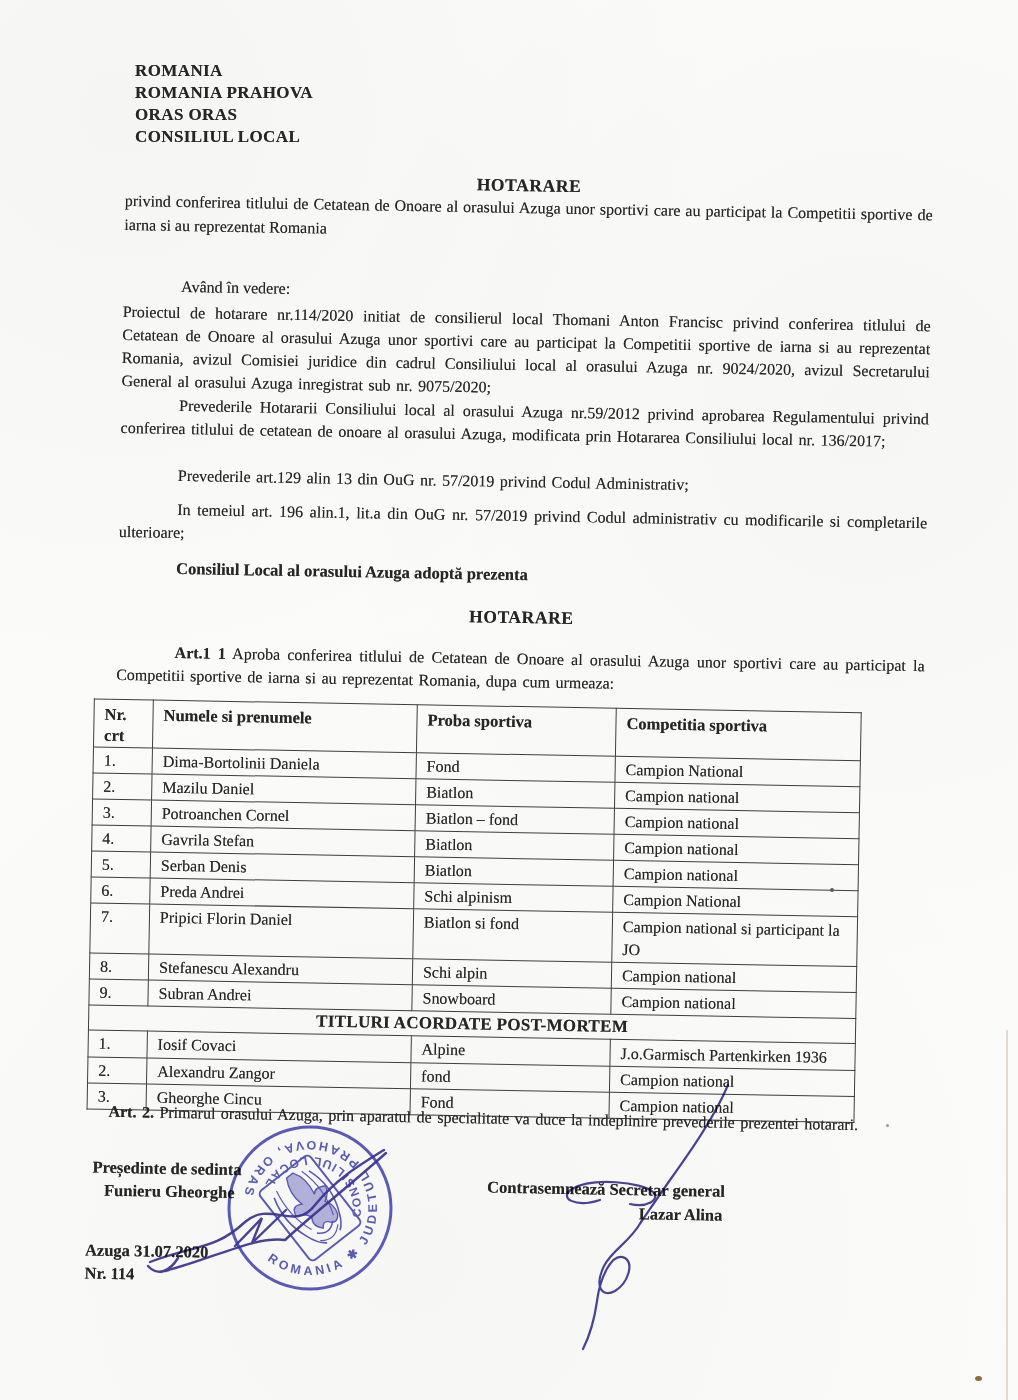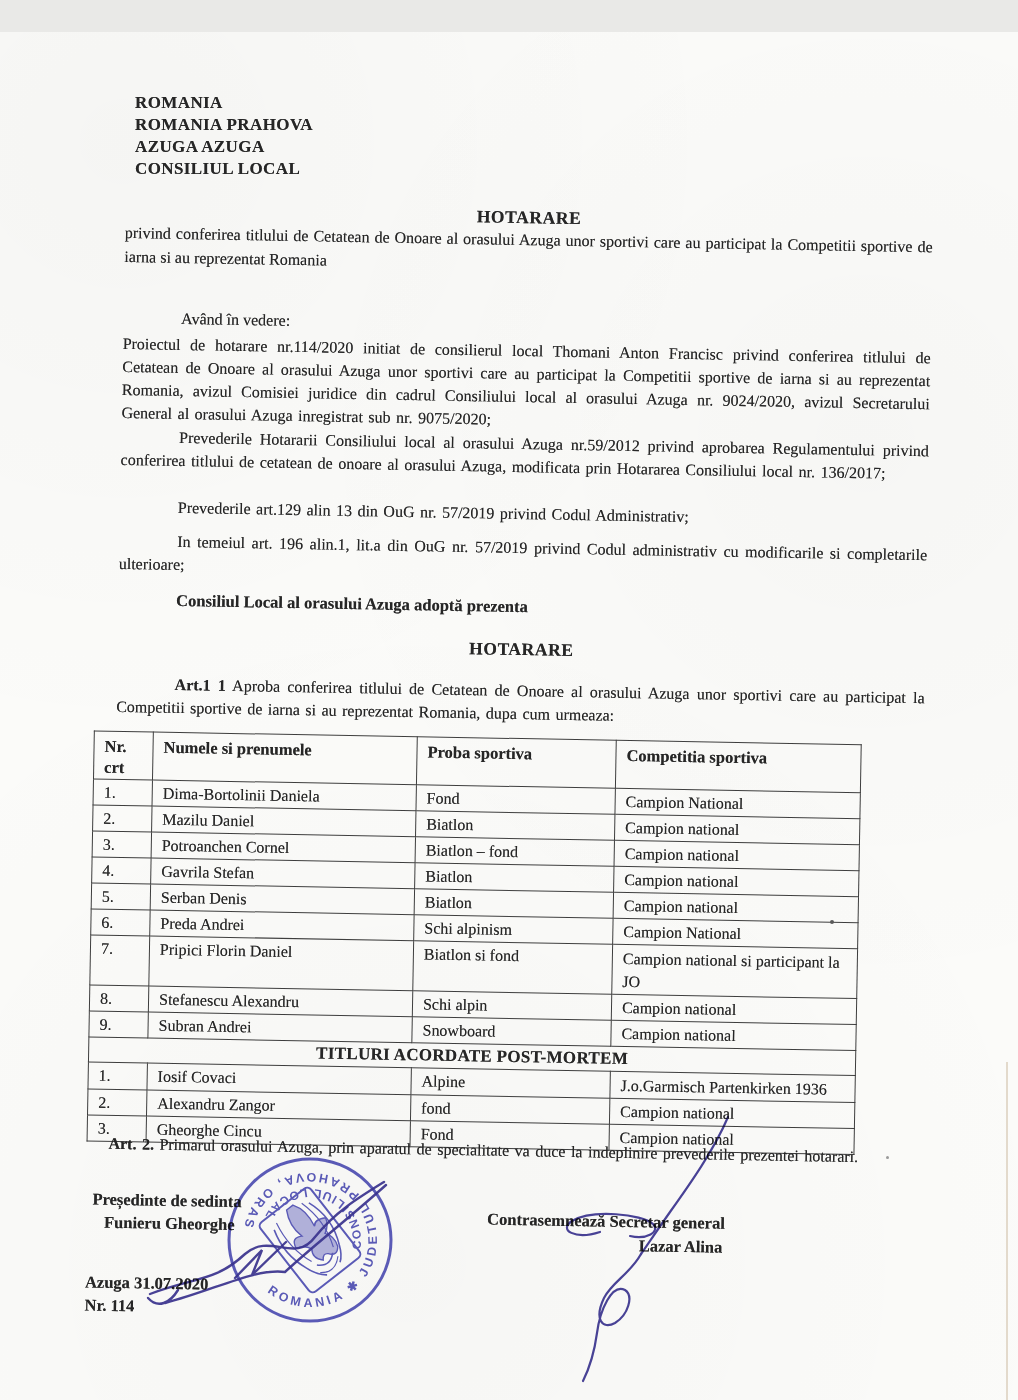--- a/index.html
+++ b/index.html
@@ -3,21 +3,21 @@
 <meta charset="utf-8">
 <style>
   html,body{margin:0;padding:0;}
   body{width:1018px;height:1400px;position:relative;overflow:hidden;
        font-family:"Liberation Serif","DejaVu Serif",serif;
        background:#e9e9e7;}
   .page{position:absolute;inset:0;background:
         radial-gradient(circle at 12% 8%, rgba(0,0,0,0.025), transparent 40%),
         radial-gradient(circle at 85% 30%, rgba(0,0,0,0.02), transparent 45%),
         radial-gradient(circle at 40% 90%, rgba(0,0,0,0.02), transparent 50%),
-        #fbfbf9; margin-top: 32px;}
+        #fbfbf9;}
   .ink{color:#262626;text-shadow:0 0 .4px rgba(20,20,20,.55);}
   .abs{position:absolute;}
   .letterhead{left:135px;top:60px;font-size:17px;line-height:22px;font-weight:bold;letter-spacing:.4px;}
   .tilt{position:absolute;inset:0;transform:rotate(1.02deg);transform-origin:127px 185px;}
   .doc-title{left:125px;top:168px;width:808px;text-align:center;font-size:17.5px;font-weight:bold;letter-spacing:.6px;}
   .subtitle{left:125px;top:189px;width:808px;font-size:16px;line-height:24px;text-align:justify;margin:0;}
   .para{left:125px;width:808px;font-size:16px;line-height:23px;text-align:justify;margin:0;word-spacing:1.5px;}
   .indent{text-indent:58px;}
   .havand{left:183px;top:277px;font-size:16px;}
   .adopt{left:183px;top:558px;font-size:16.5px;font-weight:bold;}
@@ -37,21 +37,21 @@
   .edge-line{position:absolute;left:1006px;top:1030px;width:2px;height:370px;background:#ddd2c0;opacity:.8;}
 </style>
 </head>
 <body>
 
 <div class="page">
 
   <div class="abs letterhead ink">
     <div>ROMANIA</div>
     <div>ROMANIA PRAHOVA</div>
-    <div>AZUGA AZUGA</div>
+    <div>ORAS ORAS</div>
     <div>CONSILIUL LOCAL</div>
   </div>
 
   <div class="tilt">
 
     <div class="abs doc-title ink">HOTARARE</div>
     <p class="abs subtitle ink">privind conferirea titlului de Cetatean de Onoare al orasului Azuga unor sportivi care au participat la Competitii sportive de iarna si au reprezentat Romania</p>
 
     <div class="abs havand ink">Având în vedere:</div>
 

